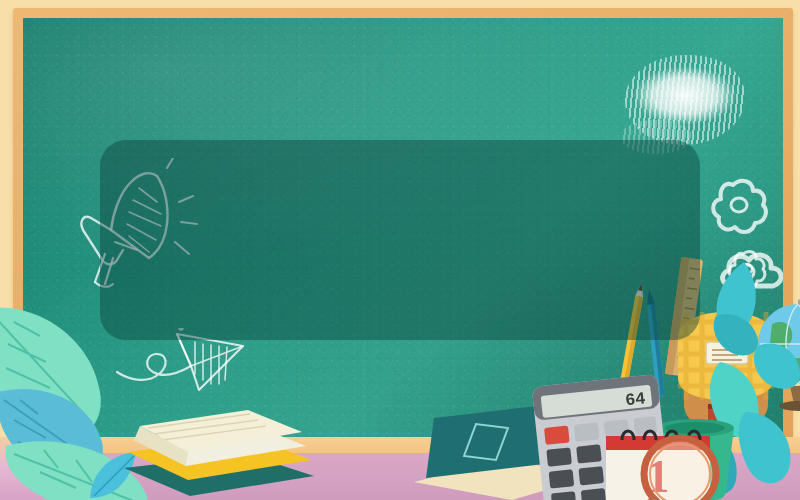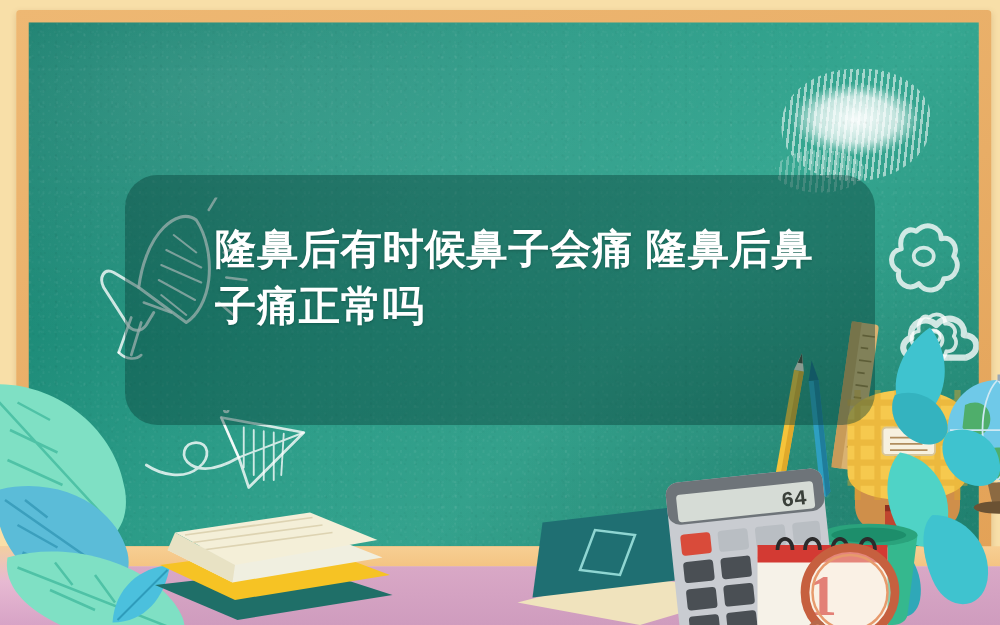--- a/index.html
+++ b/index.html
@@ -377,15 +377,14 @@
   <div class="obj" style="left:616px; top:432px;">
     <svg width="110" height="96" viewBox="0 0 110 96">
       <circle cx="64" cy="42" r="36" fill="rgba(255,240,225,0.42)" stroke="#c6603f" stroke-width="7"></circle>
       <circle cx="64" cy="42" r="30" fill="none" stroke="#e79a6c" stroke-width="2"></circle>
       <path stroke="#b8694a" stroke-width="12" stroke-linecap="round" d="M38 70 L12 94"></path>
       <path stroke="#d98a63" stroke-width="5" stroke-linecap="round" d="M38 70 L14 92"></path>
     </svg>
   </div>
 
   <div class="plaque"></div>
-  <div class="title">隆鼻后有时候鼻子会痛 隆鼻后鼻子痛正常吗</div>
 
 </div>
 
 </body></html>

